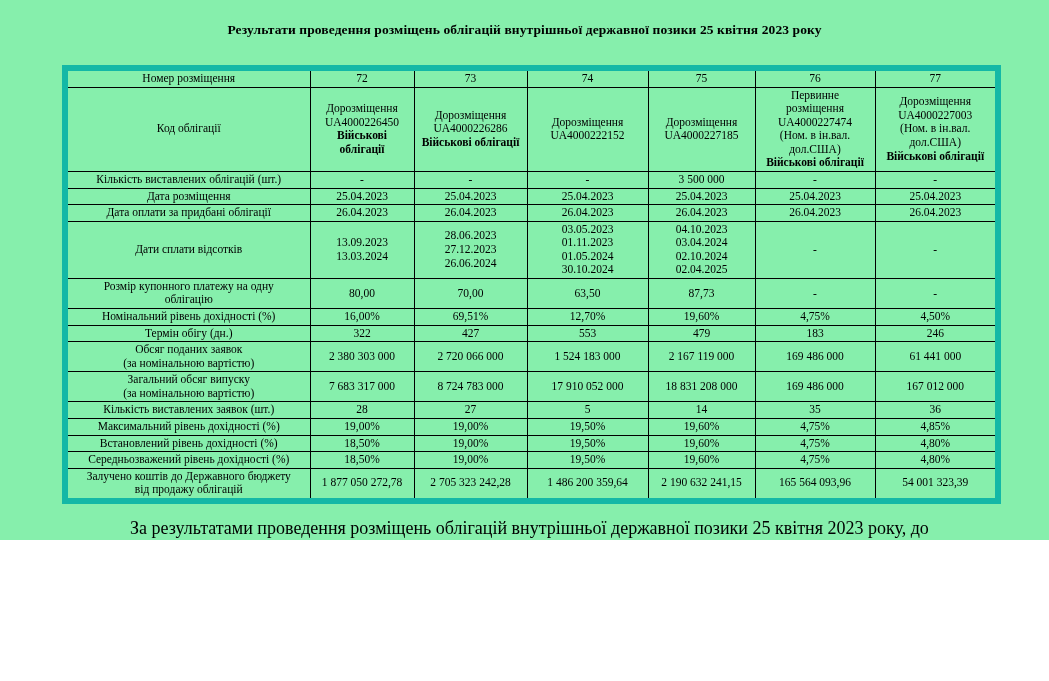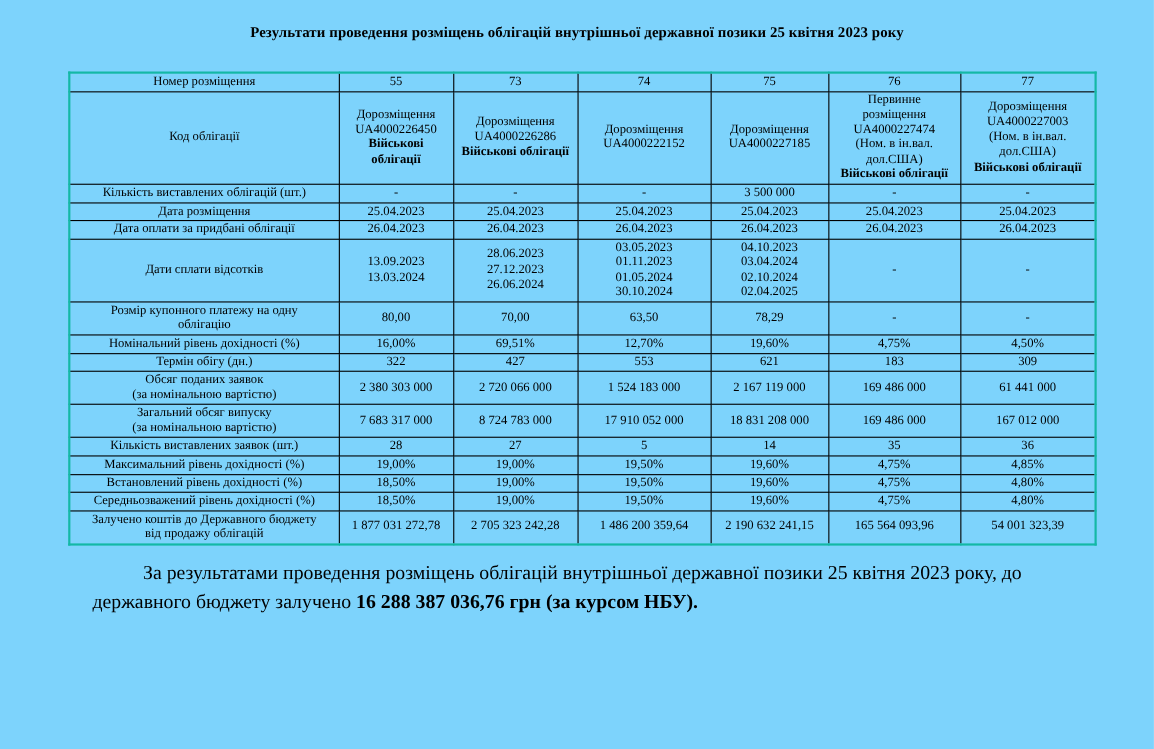--- a/index.html
+++ b/index.html
@@ -5,37 +5,37 @@
   html, body {
     margin: 0;
     padding: 0;
     background: #ffffff;
     color: #000000;
     font-family: "Liberation Serif", serif;
   }
   .page {
     position: relative;
     width: 1049px;
-    height: 681px;
-    background: #7dd3fc;
+    height: 540px;
+    background: #86efac;
     overflow: hidden;
   }
   .doc-title {
     text-align: center;
     font-weight: bold;
     font-size: 13.5px;
     padding-top: 22px;
     letter-spacing: 0.1px;
   }
   table.bond-table {
     border-collapse: collapse;
     table-layout: fixed;
     width: 933px;
     margin: 27px 0 0 62px;
-    border: 2px solid #14b8a6;
+    border: 6px solid #14b8a6;
   }
   table.bond-table td {
     border: 1px solid #000;
     font-size: 11.5px;
     line-height: 1.18;
     text-align: center;
     vertical-align: middle;
     padding: 1px 3px;
     white-space: pre-line;
     overflow: hidden;
@@ -66,21 +66,21 @@
         <col style="width: 104px;">
         <col style="width: 113px;">
         <col style="width: 121px;">
         <col style="width: 107px;">
         <col style="width: 120px;">
         <col style="width: 123px;">
       </colgroup>
     <tbody>
         <tr>
           <td class="lbl">Номер розміщення</td>
-          <td>55</td>
+          <td>72</td>
           <td>73</td>
           <td>74</td>
           <td>75</td>
           <td>76</td>
           <td>77</td>
         </tr>
         <tr>
           <td class="lbl">Код облігації</td>
           <td><div>Дорозміщення
 UA4000226450</div><div class="b">Військові
@@ -145,41 +145,41 @@
 02.04.2025</td>
           <td>-</td>
           <td>-</td>
         </tr>
         <tr>
           <td class="lbl">Розмір купонного платежу на одну
 облігацію</td>
           <td>80,00</td>
           <td>70,00</td>
           <td>63,50</td>
-          <td>78,29</td>
+          <td>87,73</td>
           <td>-</td>
           <td>-</td>
         </tr>
         <tr>
           <td class="lbl">Номінальний рівень дохідності (%)</td>
           <td>16,00%</td>
           <td>69,51%</td>
           <td>12,70%</td>
           <td>19,60%</td>
           <td>4,75%</td>
           <td>4,50%</td>
         </tr>
         <tr>
           <td class="lbl">Термін обігу (дн.)</td>
           <td>322</td>
           <td>427</td>
           <td>553</td>
-          <td>621</td>
+          <td>479</td>
           <td>183</td>
-          <td>309</td>
+          <td>246</td>
         </tr>
         <tr>
           <td class="lbl">Обсяг поданих заявок
 (за номінальною вартістю)</td>
           <td>2 380 303 000</td>
           <td>2 720 066 000</td>
           <td>1 524 183 000</td>
           <td>2 167 119 000</td>
           <td>169 486 000</td>
           <td>61 441 000</td>
@@ -226,21 +226,21 @@
           <td>18,50%</td>
           <td>19,00%</td>
           <td>19,50%</td>
           <td>19,60%</td>
           <td>4,75%</td>
           <td>4,80%</td>
         </tr>
         <tr>
           <td class="lbl">Залучено коштів до Державного бюджету
 від продажу облігацій</td>
-          <td>1 877 031 272,78</td>
+          <td>1 877 050 272,78</td>
           <td>2 705 323 242,28</td>
           <td>1 486 200 359,64</td>
           <td>2 190 632 241,15</td>
           <td>165 564 093,96</td>
           <td>54 001 323,39</td>
         </tr>
       </tbody>
   </table>
 
   <p class="footer-para"><span>За результатами проведення розміщень облігацій внутрішньої державної позики 25 квітня 2023 року, до державного бюджету залучено </span><span class="b">16 288 387 036,76 грн (за курсом НБУ).</span></p>

